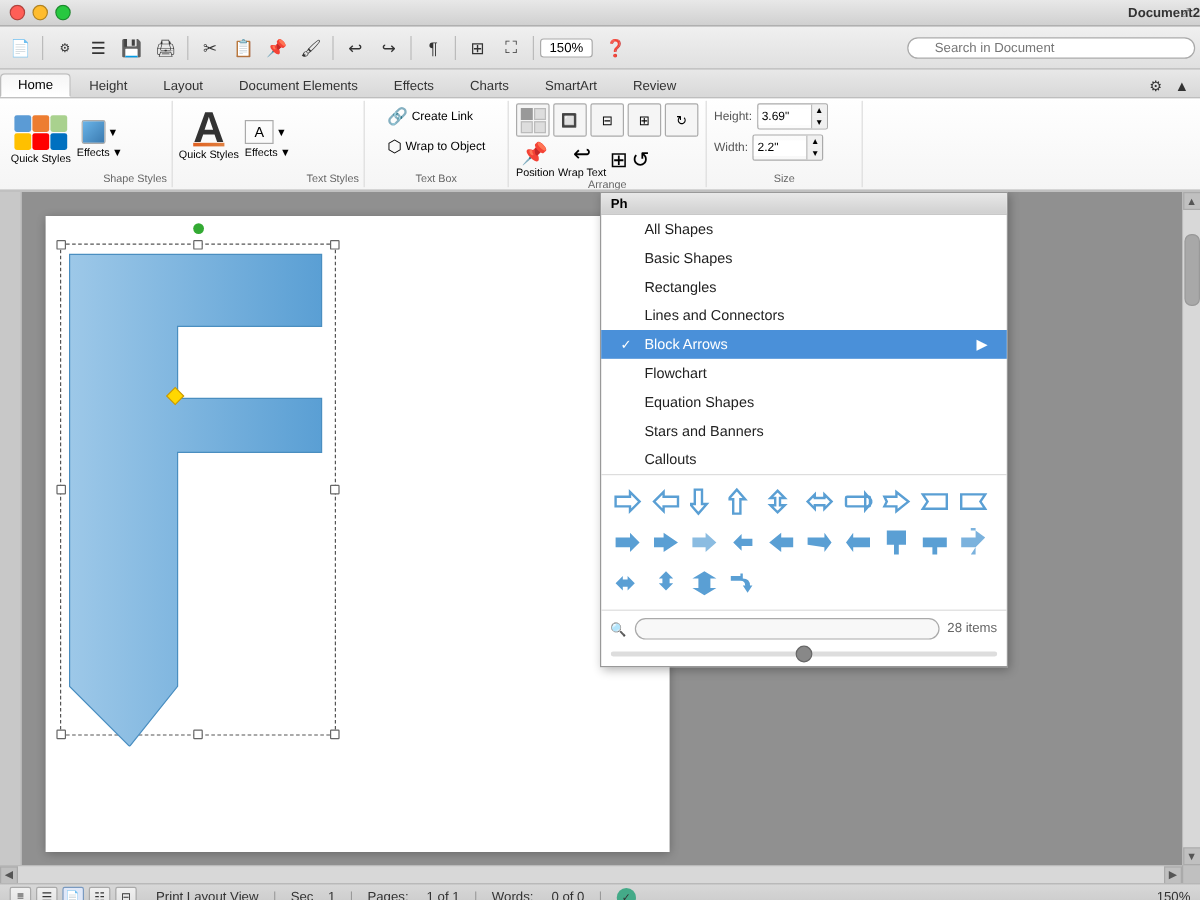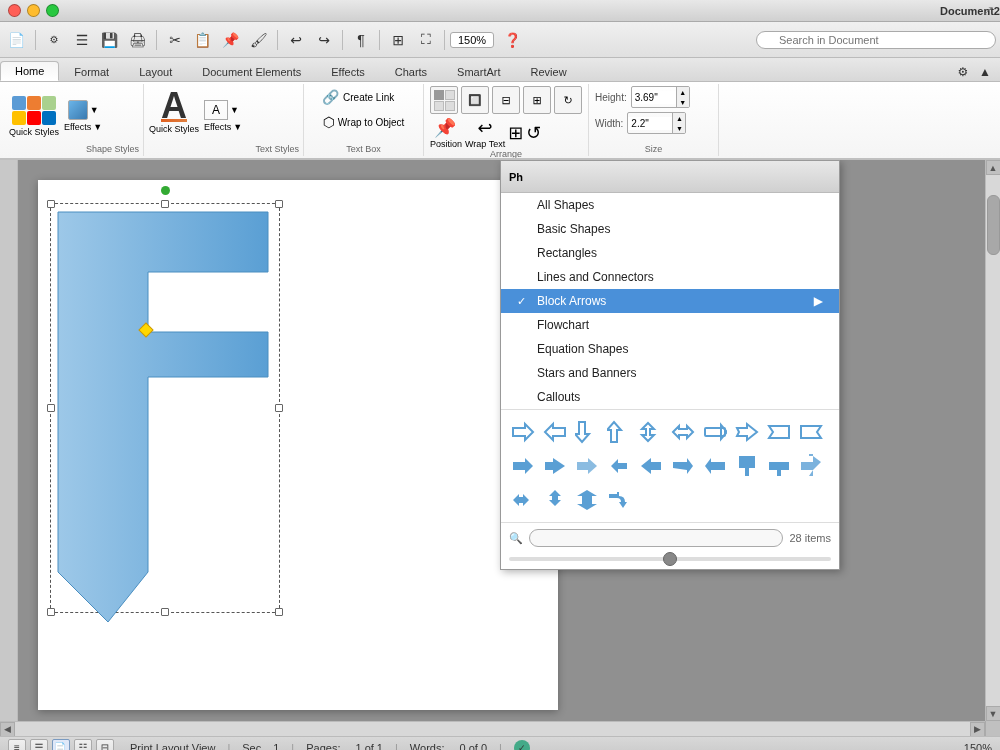--- a/index.html
+++ b/index.html
@@ -165,21 +165,21 @@
       position: absolute;
       left: 500px;
       top: 0px;
       width: 340px;
       background: white;
       border: 1px solid #999;
       box-shadow: 2px 2px 8px rgba(0,0,0,0.3);
       z-index: 100;
     }
     #shape-panel-header {
-      height: 32px;
+      height: 18px;
       background: linear-gradient(to bottom, #e8e8e8, #d0d0d0);
       border-bottom: 1px solid #bbb;
       display: flex;
       align-items: center;
       padding: 0 8px;
       font-size: 11px;
       font-weight: bold;
     }
     #shape-panel-body {
       padding: 0;
@@ -338,21 +338,21 @@
   <input type="text" id="zoom-box" value="150%" style="">
   <div class="tb-btn" style="margin-left:4px;">❓</div>
   <div id="search-wrapper">
     <span id="search-icon-tb">🔍</span>
     <input type="text" id="search-box-toolbar" placeholder="Search in Document" style="">
   </div>
 </div>
 
 <div id="ribbon-tabs">
   <div class="ribbon-tab active">Home</div>
-  <div class="ribbon-tab">Format</div>
+  <div class="ribbon-tab">Height</div>
   <div class="ribbon-tab">Layout</div>
   <div class="ribbon-tab">Document Elements</div>
   <div class="ribbon-tab">Effects</div>
   <div class="ribbon-tab">Charts</div>
   <div class="ribbon-tab">SmartArt</div>
   <div class="ribbon-tab">Review</div>
   <div style="margin-left:auto; display:flex; align-items:center; padding-right:6px; gap:4px;">
     <div class="tb-btn" style="width:18px;height:18px;font-size:12px;">⚙</div>
     <div class="tb-btn" style="width:18px;height:18px;font-size:12px;">▲</div>
   </div>

